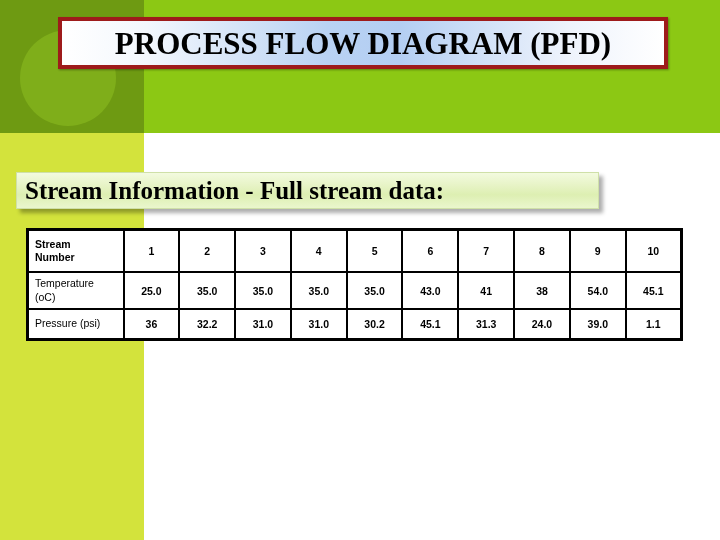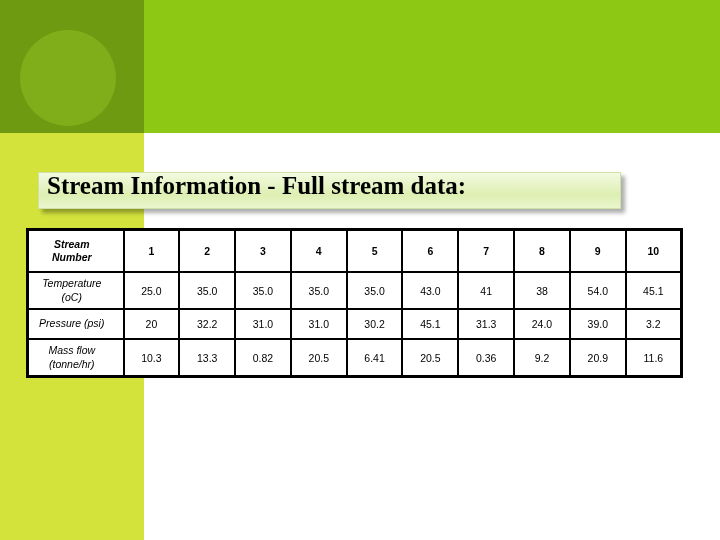--- a/index.html
+++ b/index.html
@@ -92,33 +92,34 @@
     font-size: 31px;
     line-height: 1;
     color: #000000;
     letter-spacing: 0px;
     white-space: nowrap;
   }
 
   
   #subtitle-banner {
     position: absolute;
-    left: 38px;
+    left: 16px;
     top: 172px;
     width: 583px;
     height: 37px;
     box-sizing: border-box;
     border: 1px solid #cfe0a8;
     background: linear-gradient(180deg,
         #f3fadf 0%,
         #e6f3c4 38%,
         #ddefb2 62%,
         #eaf6cd 100%);
     box-shadow: 4px 4px 4px rgba(0,0,0,0.32);
     display: flex;
+    align-items: center;
     padding-left: 8px;
   }
   #subtitle-banner .subtitle-text {
     font-family: "Liberation Serif", serif;
     font-weight: bold;
     font-size: 25px;
     line-height: 1;
     color: #000000;
     white-space: nowrap;
   }
@@ -138,33 +139,32 @@
   #stream-table th {
     border: 2px solid #000000;
     font-family: "Liberation Sans", sans-serif;
     font-size: 10.5px;
     color: #000000;
     padding: 0;
     vertical-align: middle;
     background: #ffffff;
   }
   #stream-table .rowlabel {
-    text-align: center;
+    text-align: left;
     padding-left: 6px;
     padding-right: 14px;
     font-weight: normal;
     line-height: 1.25;
-    font-style: italic;
   }
   #stream-table .rowlabel.hdr {
     font-weight: bold;
   }
   #stream-table .val {
     text-align: center;
-    font-weight: normal;
+    font-weight: bold;
   }
   #stream-table thead .val {
     font-weight: bold;
   }
   #stream-table col.c-label { width: 96px; }
   #stream-table col.c-data  { width: 55.8px; }
 
   tr.r-head td { height: 40px; }
   tr.r-temp td { height: 35px; }
   tr.r-pres td { height: 28px; }
@@ -178,20 +178,23 @@
 <div id="slide">
 
   <div class="bg-green-band"></div>
 
   <div class="bg-olive-block">
     <div class="bg-olive-circle"></div>
   </div>
 
   <div class="bg-yellow-column"></div>
 
+  <div id="title-plate">
+    <span class="title-text">PROCESS FLOW DIAGRAM (PFD)</span>
+  </div>
 
   <div id="subtitle-banner">
     <span class="subtitle-text">Stream Information - Full stream data:</span>
   </div>
 
   <table id="stream-table">
     <colgroup>
       <col class="c-label">
       <col class="c-data">
         <col class="c-data">
@@ -236,47 +239,31 @@
         <td class="val">35.0</td>
         <td class="val">43.0</td>
         <td class="val">41</td>
         <td class="val">38</td>
         <td class="val">54.0</td>
         <td class="val">45.1</td>
       </tr>
 
       <tr class="r-pres">
         <td class="rowlabel">Pressure (psi)</td>
-        <td class="val">20</td>
+        <td class="val">36</td>
         <td class="val">32.2</td>
         <td class="val">31.0</td>
         <td class="val">31.0</td>
         <td class="val">30.2</td>
         <td class="val">45.1</td>
         <td class="val">31.3</td>
         <td class="val">24.0</td>
         <td class="val">39.0</td>
-        <td class="val">3.2</td>
+        <td class="val">1.1</td>
       </tr>
 
 
-      <tr class="r-mass">
-        <td class="rowlabel">
-          <span>Mass flow</span><br>
-          <span>(tonne/hr)</span>
-        </td>
-        <td class="val">10.3</td>
-        <td class="val">13.3</td>
-        <td class="val">0.82</td>
-        <td class="val">20.5</td>
-        <td class="val">6.41</td>
-        <td class="val">20.5</td>
-        <td class="val">0.36</td>
-        <td class="val">9.2</td>
-        <td class="val">20.9</td>
-        <td class="val">11.6</td>
-      </tr>
 
 
     </tbody>
   </table>
 
 </div>
 
 </body></html>

